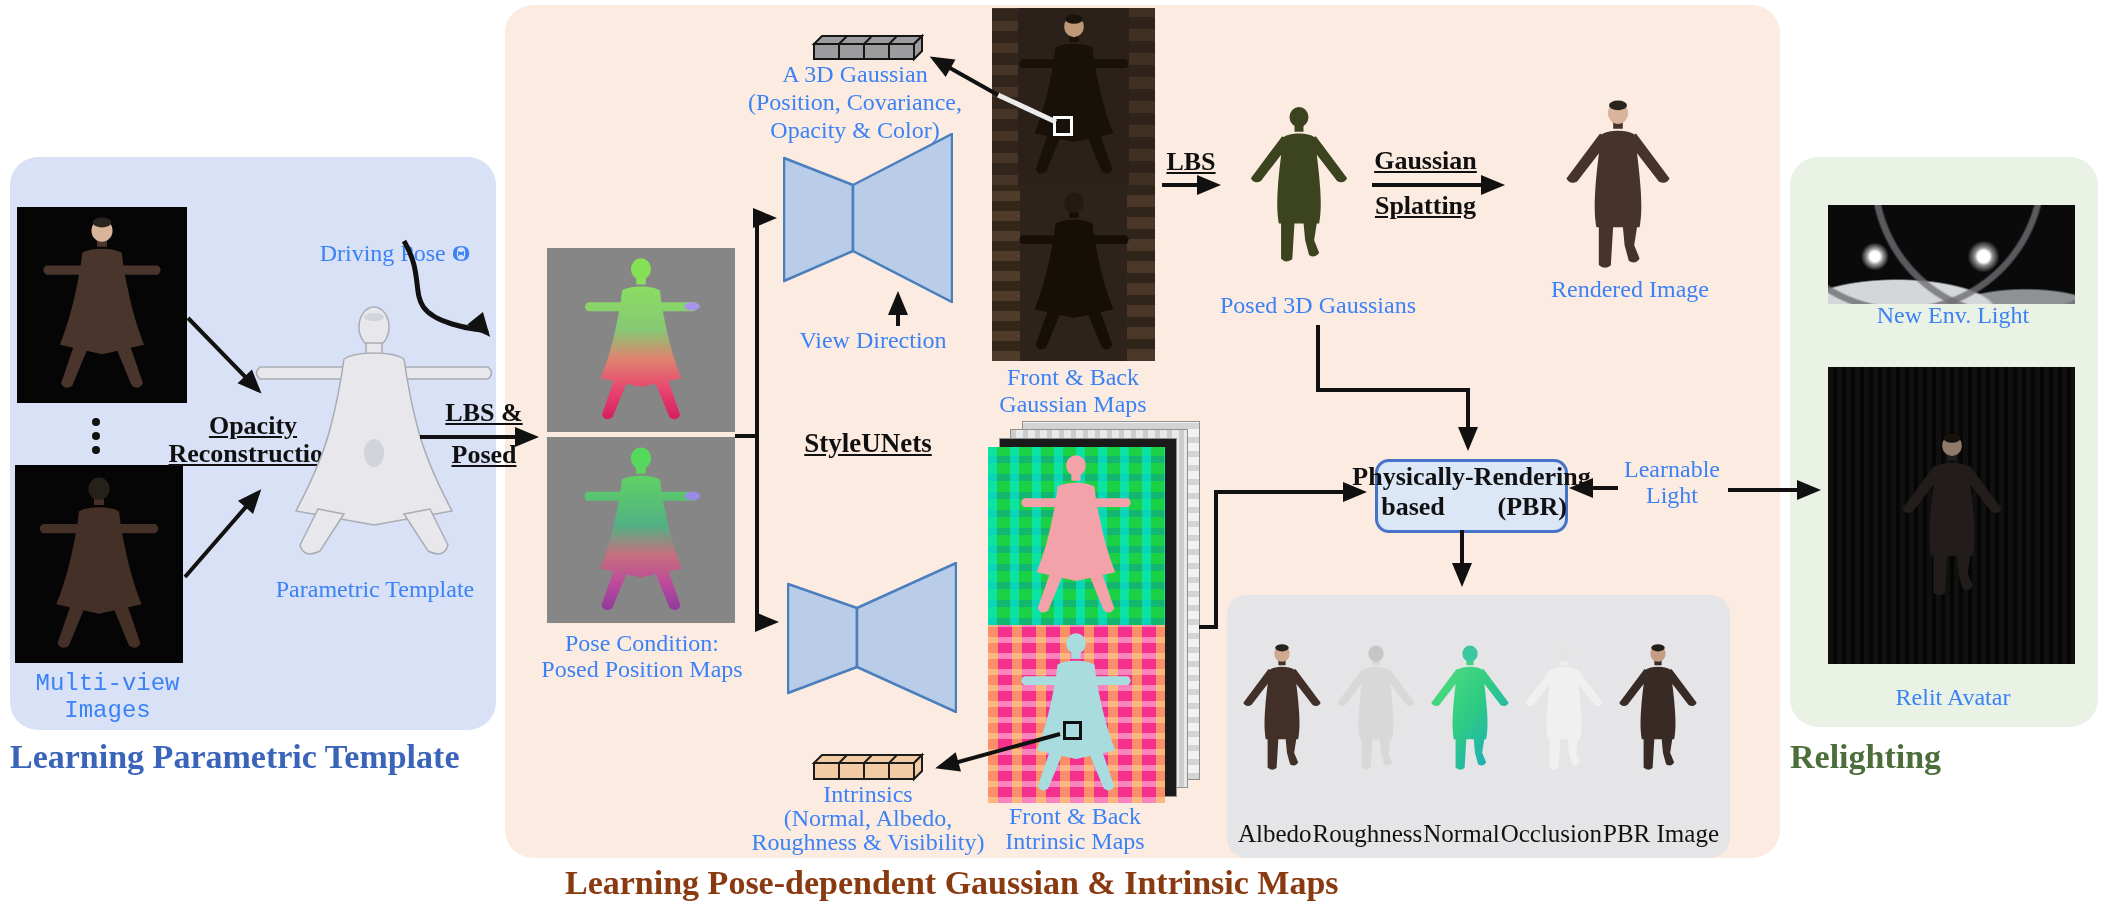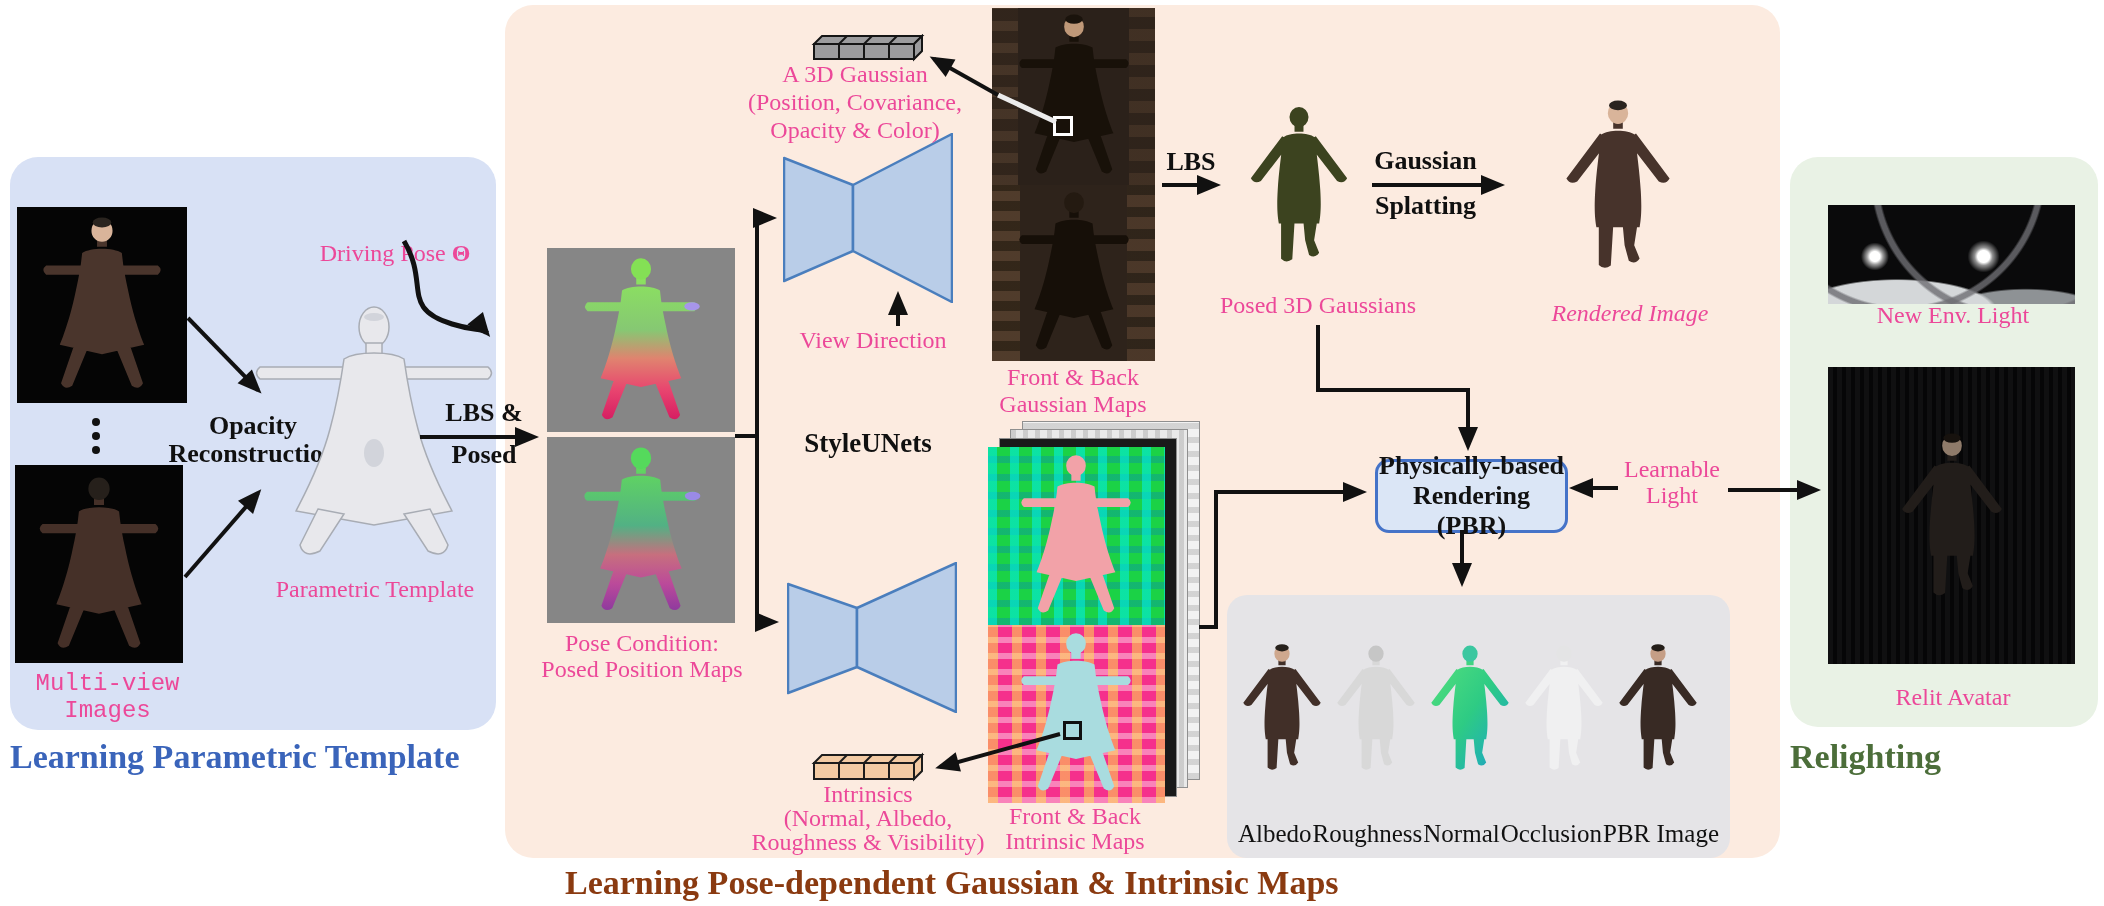--- a/index.html
+++ b/index.html
@@ -1,21 +1,21 @@
 <!DOCTYPE html>
 <html><head>
 <meta charset="utf-8">
 <style>
   html,body{margin:0;padding:0;background:#ffffff;}
   #fig{position:relative;width:2104px;height:906px;background:#ffffff;
        font-family:"Liberation Serif","DejaVu Serif",serif;color:#111;overflow:hidden;}
   .panel{position:absolute;border-radius:28px;}
   .abs{position:absolute;}
-  .lbl{position:absolute;text-align:center;font-size:24px;line-height:27px;color:#ec4899;}
-  .lbl-b{position:absolute;text-align:center;font-size:26px;line-height:28px;font-weight:bold;color:#101010;}
+  .lbl{position:absolute;text-align:center;font-size:24px;line-height:27px;color:#3b82f6;}
+  .lbl-b{position:absolute;text-align:center;font-size:26px;line-height:28px;font-weight:bold;color:#101010;text-decoration:underline;}
   .caption{position:absolute;text-align:left;font-size:34px;font-weight:bold;}
   .imgbox{position:absolute;overflow:hidden;}
   .card{position:absolute;border:1px solid #8f8f8f;}
   svg{display:block;}
   .figslot svg{width:100%;height:100%;}
 </style>
 </head>
 <body>
 
 <div id="fig">
@@ -226,26 +226,26 @@
   </div>
   <div class="lbl-b" style="left:1368px;top:192px;width:115px;">
     <span>Splatting</span>
   </div>
 
   <svg class="abs figslot" viewBox="0 0 200 290" style="left:1558px;top:82px;width:120px;height:210px;">
     <use href="#fig-posed-body" fill="#47332b"></use>
     <use href="#fig-head" fill="#d9b49a"></use>
     <use href="#fig-hair" fill="#2a241f"></use>
   </svg>
-  <div class="lbl" style="left:1545px;top:300px;width:170px;font-style:italic;">
+  <div class="lbl" style="left:1545px;top:276px;width:170px;">
     <span>Rendered Image</span>
   </div>
 
   <div class="abs" style="left:1375px;top:459px;width:187px;height:68px;background:#dbe6f6;border:3px solid #4573c8;border-radius:14px;
-              display:flex;flex-direction:column;justify-content:center;text-align:center;font-weight:bold;font-size:26px;line-height:30px;">
+              display:flex;flex-direction:row;justify-content:center;text-align:center;font-weight:bold;font-size:26px;line-height:30px;">
     <div>Physically-based</div>
     <div>Rendering (PBR)</div>
   </div>
   <div class="lbl" style="left:1608px;top:456px;width:128px;line-height:26px;">
     <div>Learnable</div>
     <div>Light</div>
   </div>
 
   <div class="card" style="left:1022px;top:421px;width:176px;height:357px;background:#f2f2f2;
               background-image:repeating-linear-gradient(0deg,rgba(120,120,120,.25) 0 6px,transparent 6px 14px);"></div>

